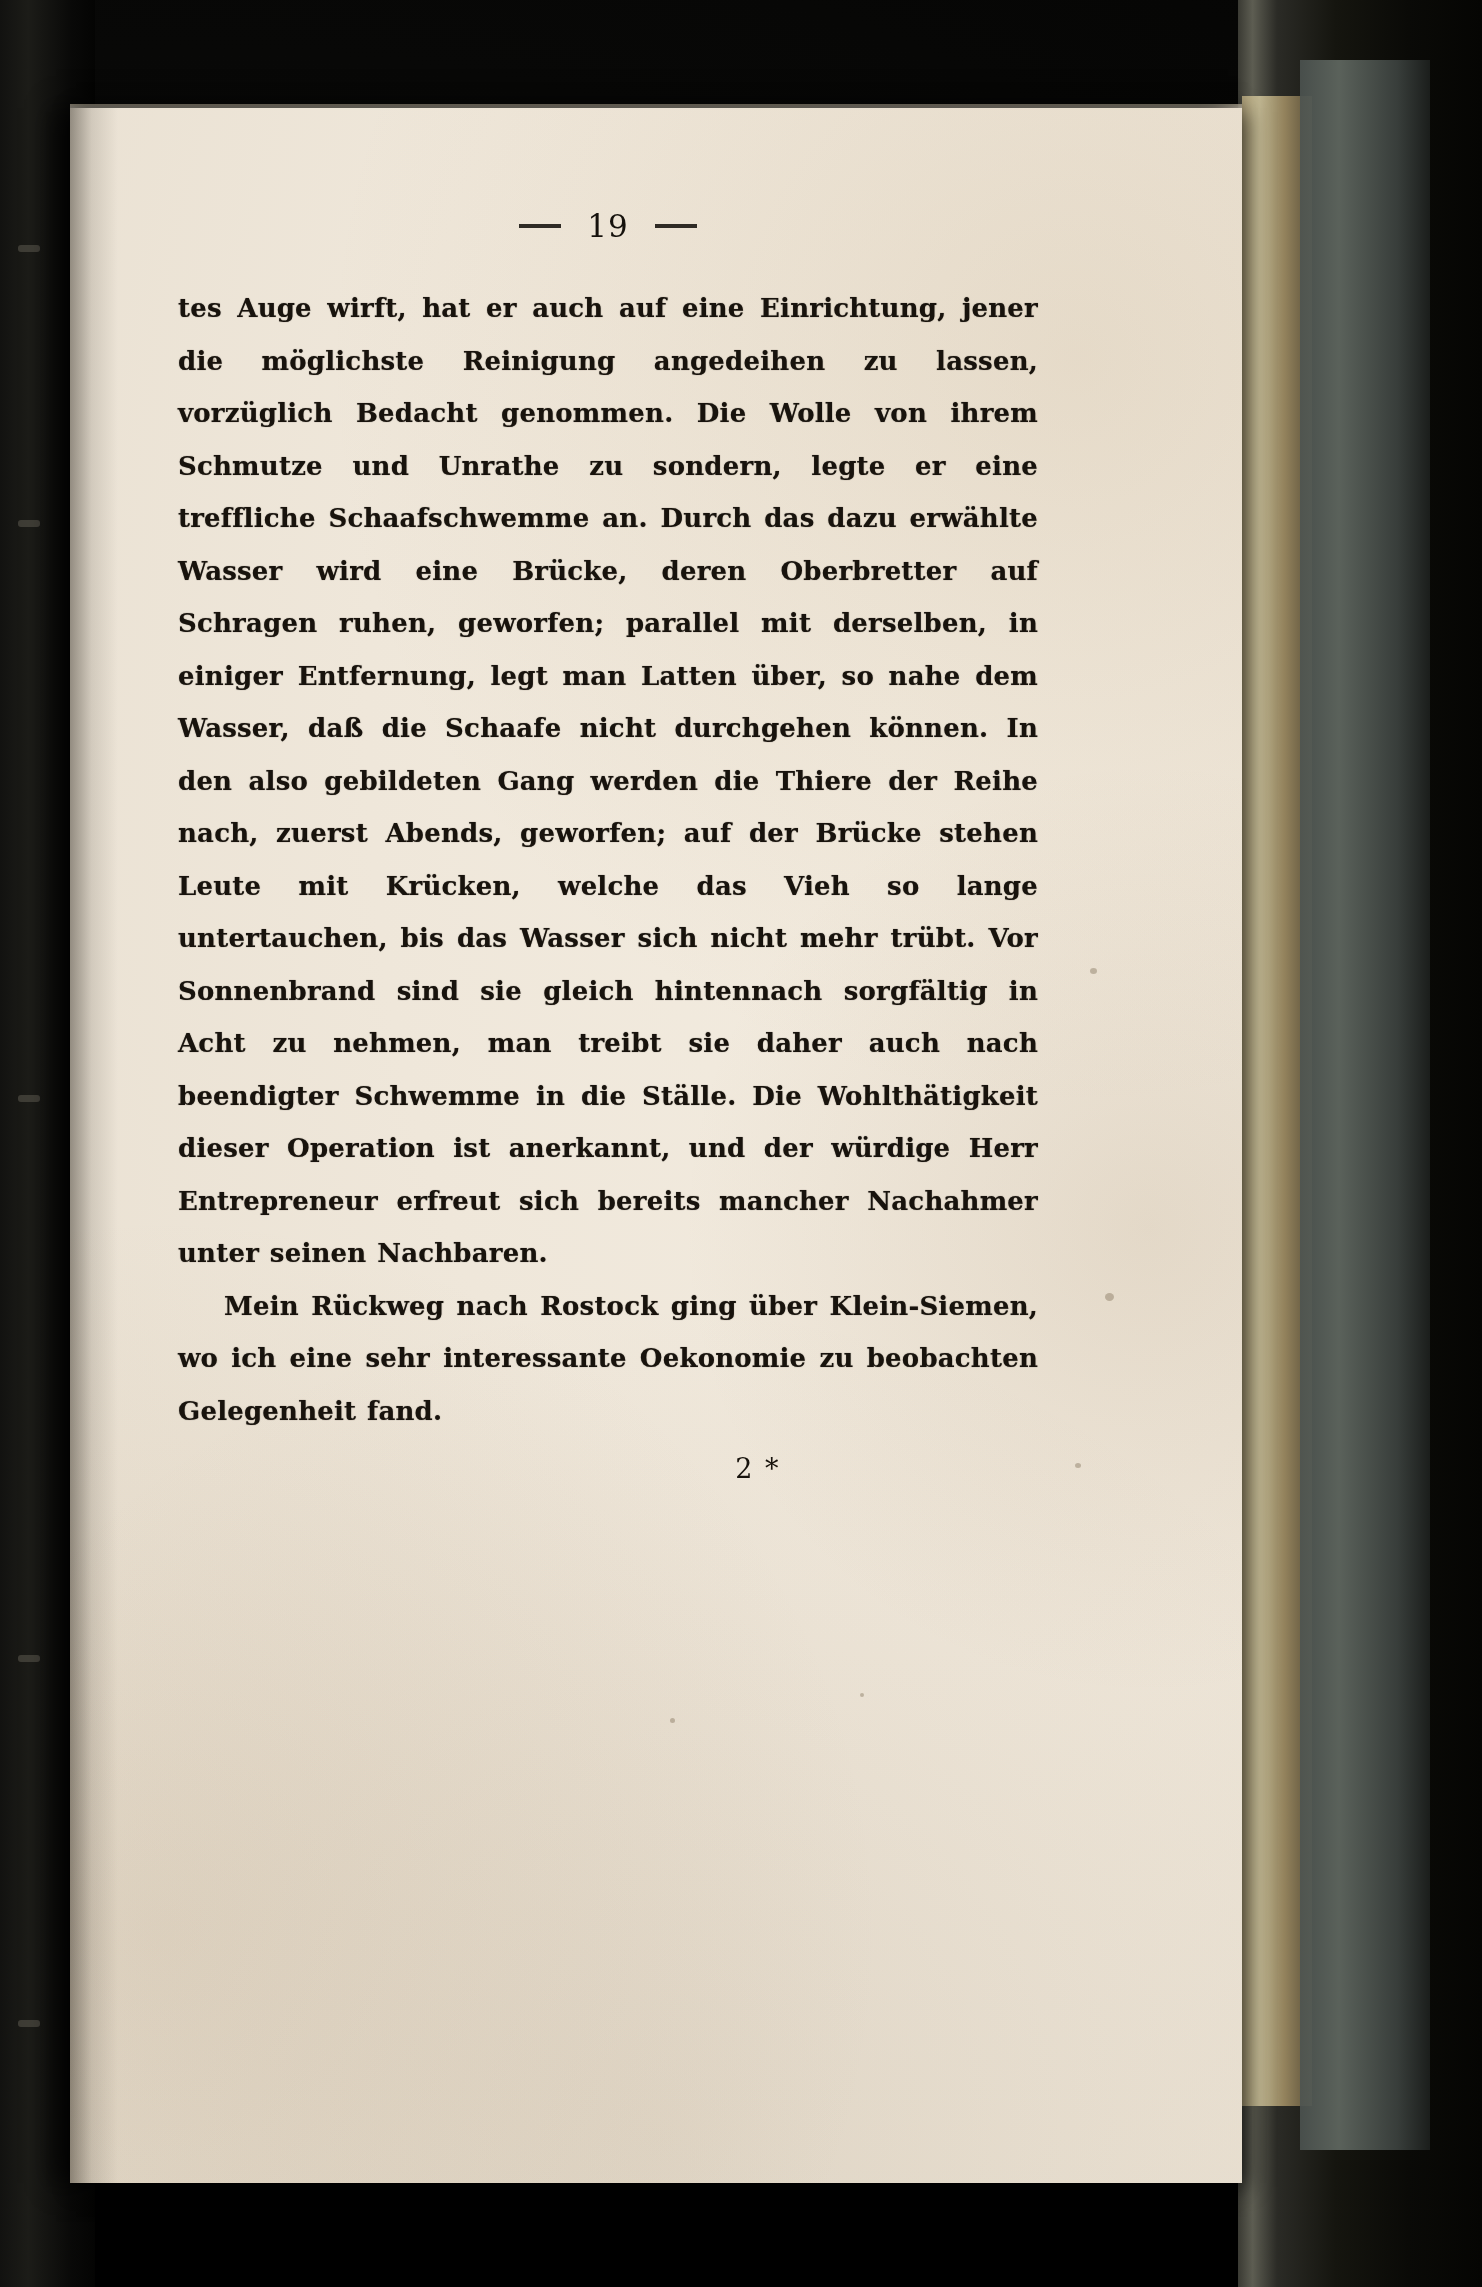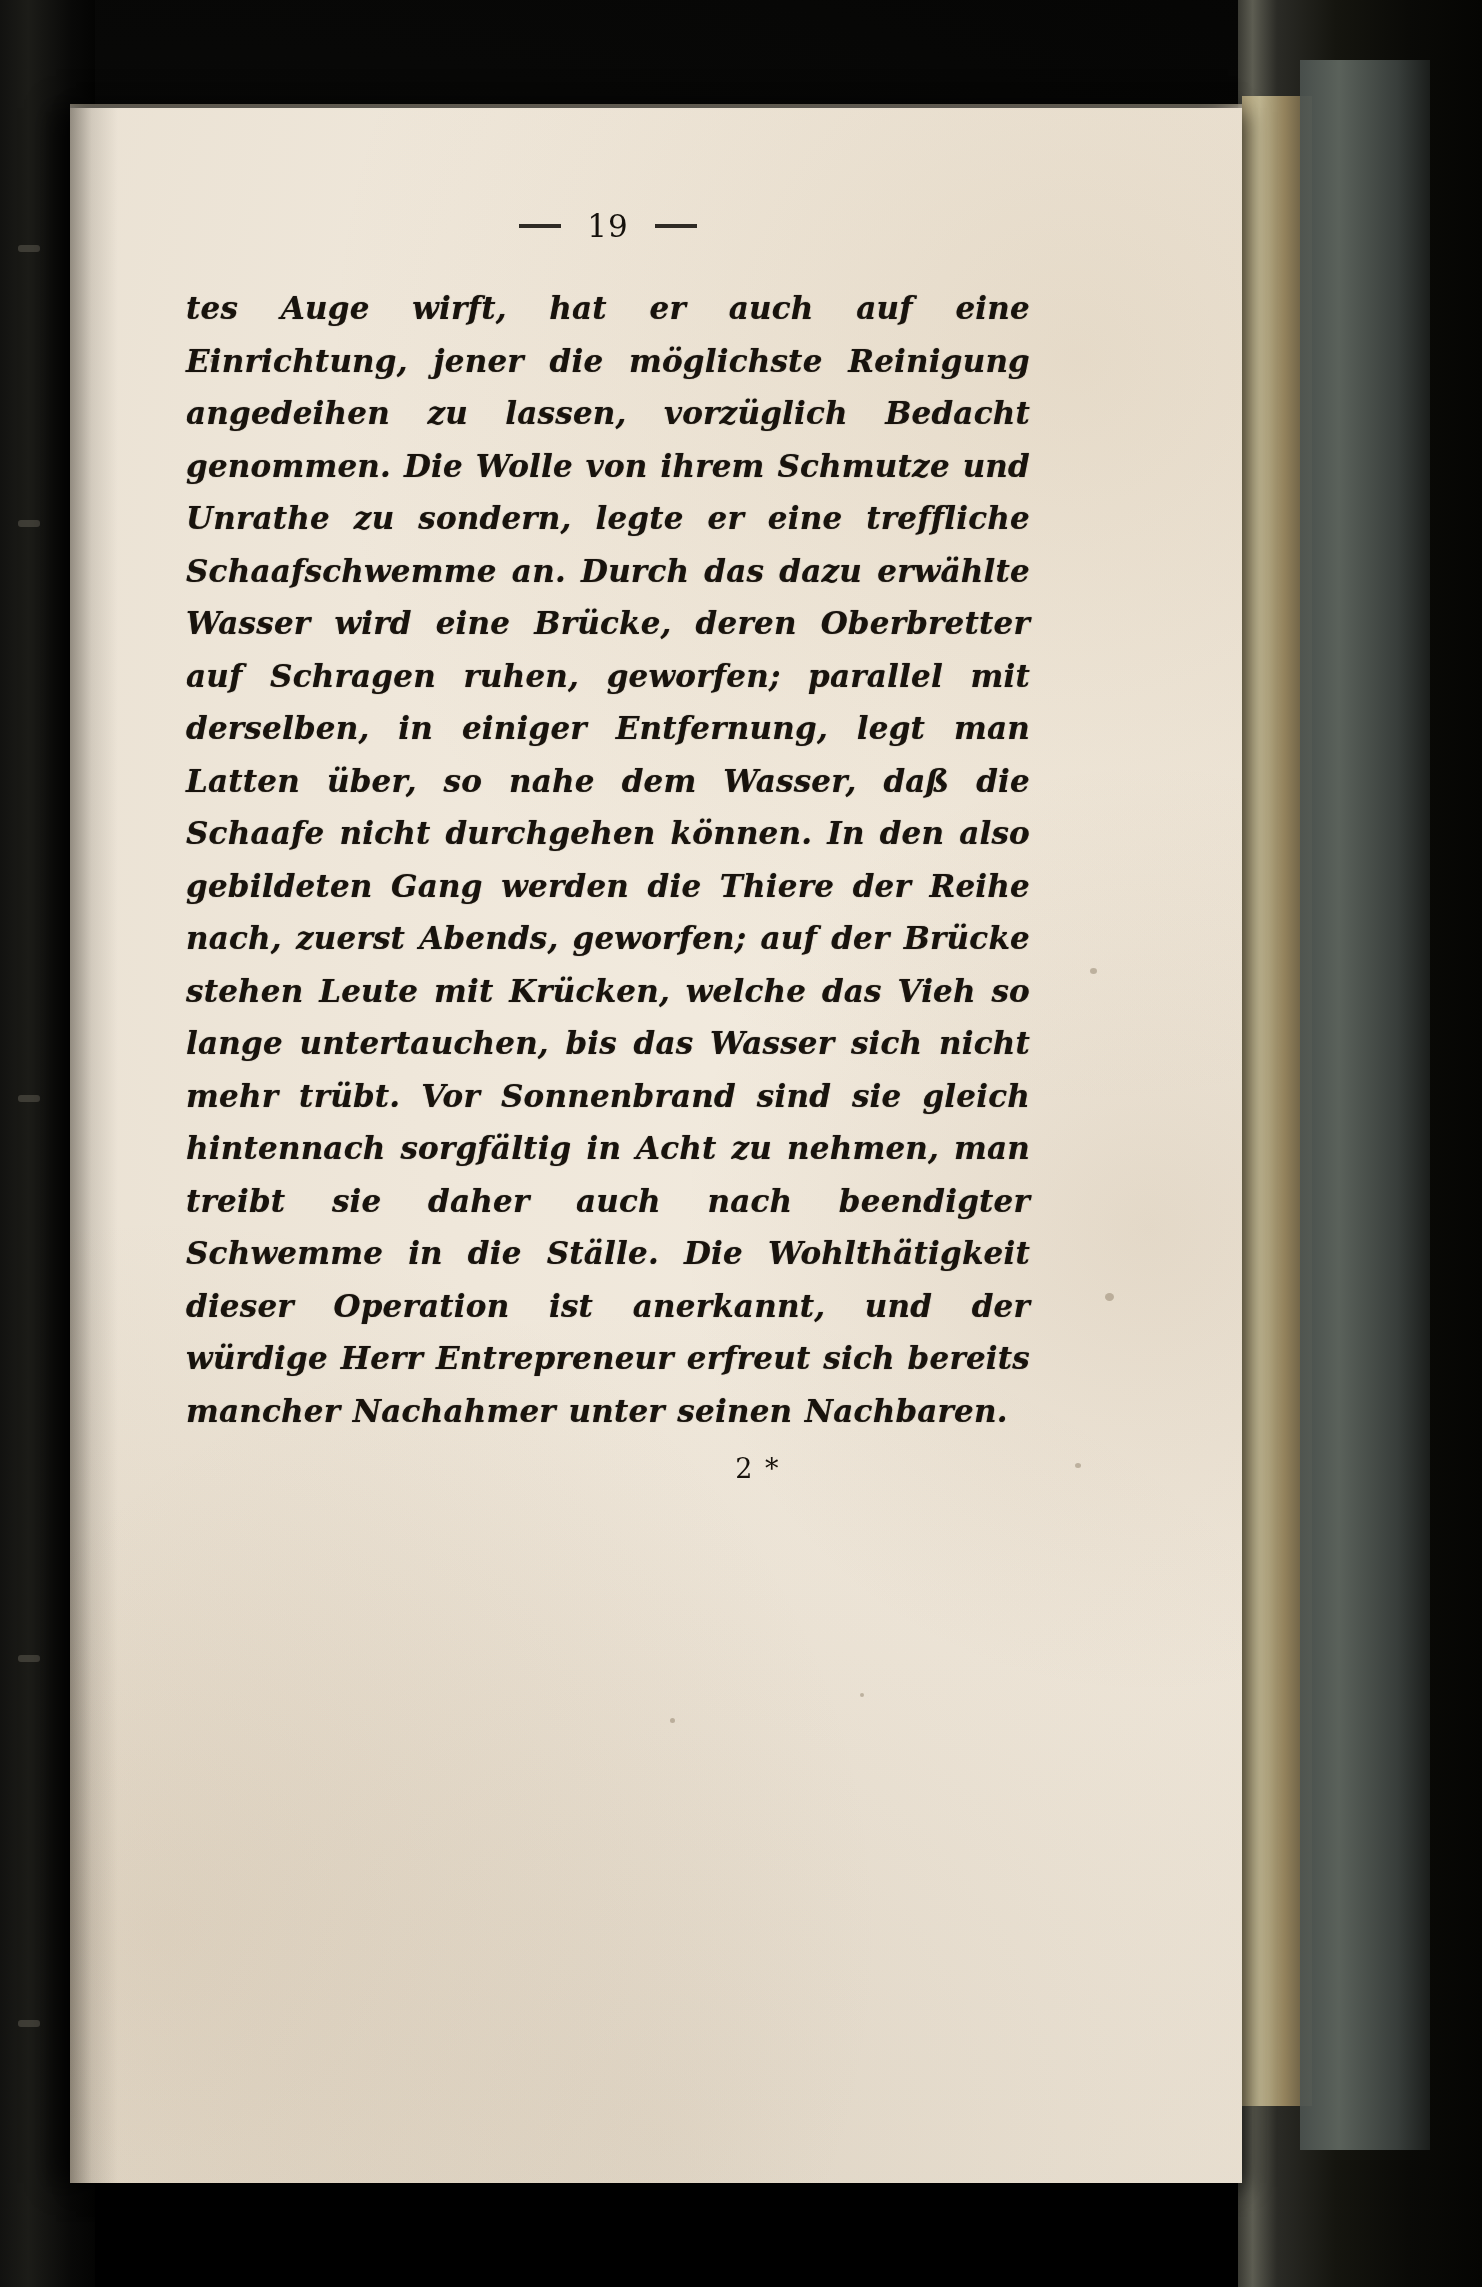--- a/index.html
+++ b/index.html
@@ -146,32 +146,31 @@
   }
   .folio .num {
     font-family: "DejaVu Serif", serif;
     font-size: 31px;
     letter-spacing: 1px;
     color: #16120d;
   }
 
   
   .body-text p {
-    margin: 8px;
-    font-family: "DejaVu Serif", serif;
-    font-size: 31px;
+    margin: 0;
+    font-family: "DejaVu Serif", serif;
+    font-size: 26px;
     line-height: 52.5px;
     color: #18130d;
     text-align: justify;
     text-align-last: left;
     letter-spacing: .2px;
     word-spacing: 1.5px;
     font-weight: 600;
     text-shadow: 0 0 1.1px rgba(20,15,8,.55);
-    font-style: italic;
   }
   .body-text p.indent {
     text-indent: 46px;
   }
   .body-text p + p {
     margin-top: 0;
   }
 
   .signature {
     margin-top: 16px;
@@ -222,19 +221,20 @@
     <div class="textblock">
 
       <div class="folio">
         <span class="rule"></span>
         <span class="num">19</span>
         <span class="rule"></span>
       </div>
 
       <div class="body-text">
         <p>tes Auge wirft, hat er auch auf eine Einrichtung, jener die möglichste Reinigung angedeihen zu lassen, vorzüglich Bedacht genommen.  Die Wolle von ihrem Schmutze und Unrathe zu sondern, legte er eine treffliche Schaafschwemme an.  Durch das dazu erwählte Wasser wird eine Brücke, deren Oberbretter auf Schragen ruhen, geworfen; parallel mit derselben, in einiger Entfernung, legt man Latten über, so nahe dem Wasser, daß die Schaafe nicht durchgehen können.  In den also gebildeten Gang werden die Thiere der Reihe nach, zuerst Abends, geworfen; auf der Brücke stehen Leute mit Krücken, welche das Vieh so lange untertauchen, bis das Wasser sich nicht mehr trübt.  Vor Sonnenbrand sind sie gleich hintennach sorgfältig in Acht zu nehmen, man treibt sie daher auch nach beendigter Schwemme in die Ställe.  Die Wohlthätigkeit dieser Operation ist anerkannt, und der würdige Herr Entrepreneur erfreut sich bereits mancher Nachahmer unter seinen Nachbaren.</p>
+        <p class="indent">Mein Rückweg nach Rostock ging über Klein-Siemen, wo ich eine sehr interessante Oekonomie zu beobachten Gelegenheit fand.</p>
       </div>
 
       <div class="signature">2 *</div>
 
     </div>
   </div>
 </div>
 
 </body></html>

